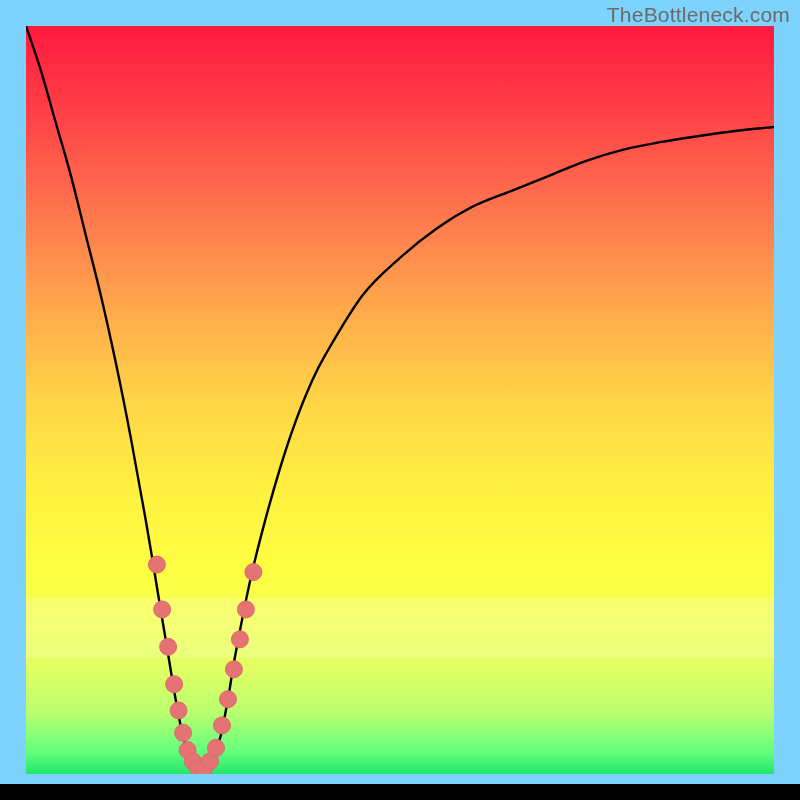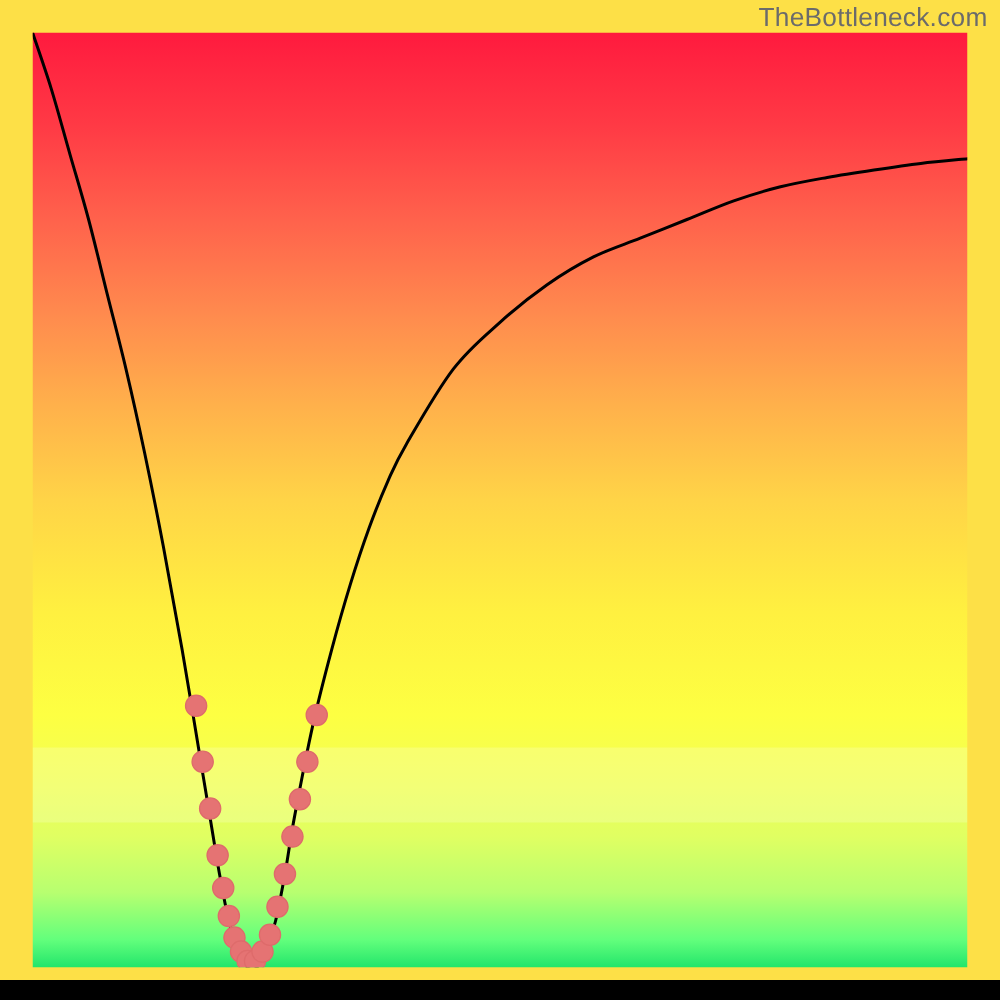--- a/index.html
+++ b/index.html
@@ -8,21 +8,21 @@
     width: 800px;
     height: 800px;
     overflow: hidden;
     background: #000;
     font-family: Arial, Helvetica, sans-serif;
   }
   .frame {
     position: absolute;
     top: 0; left: 0;
     width: 800px; height: 784px;
-    background: #fde047;
+    background: #7dd3fc;
   }
   .plot-area {
     position: absolute;
     top: 26px;
     left: 26px;
     width: 748px;
     height: 748px;
     overflow: hidden;
   }
   .gradient-bg {

